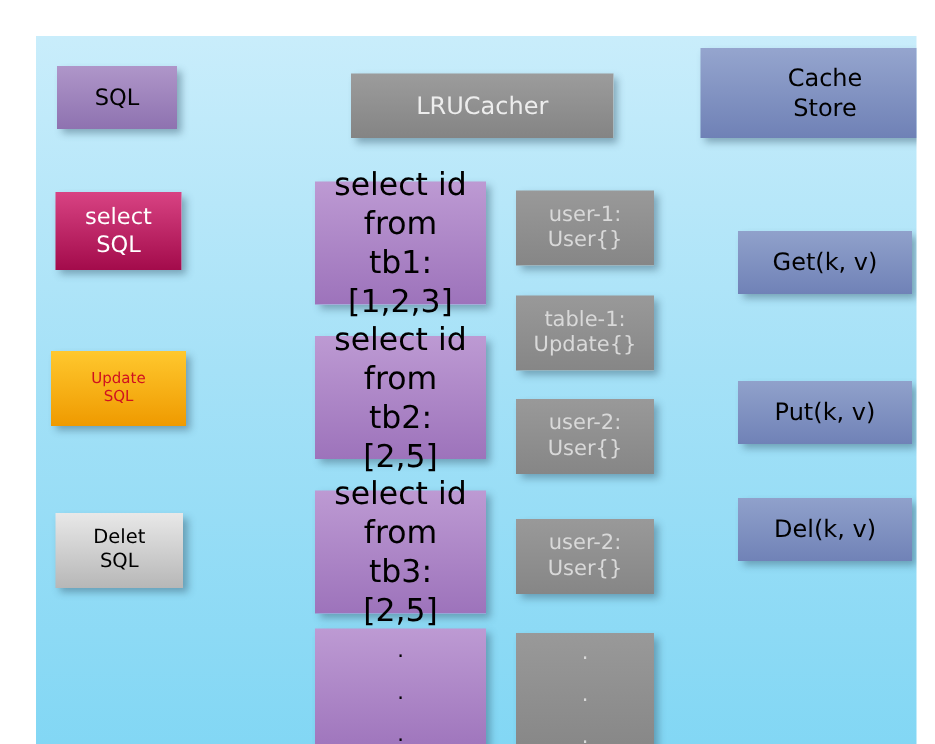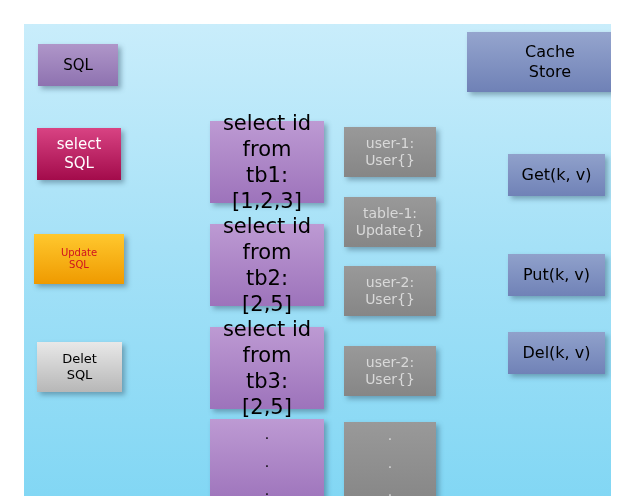--- a/index.html
+++ b/index.html
@@ -53,21 +53,21 @@
   
   .entry { left: 320px; width: 92px; height: 50px;
            background: linear-gradient(180deg, #999999, #868686); color: #d9d9d9; font-size: 14px; }
   .e1 { top: 103px; }
   .e2 { top: 173px; }
   .e3 { top: 242px; }
   .e4 { top: 322px; }
   .e5 { top: 398px; height: 82px; }
 
   
-  .op { left: 484px; width: 97px; height: 42px;
+  .op { left: 468px; width: 116px; height: 42px;
         background: linear-gradient(180deg, #90a1cb, #7082b7); font-size: 16px; }
   .op1 { top: 130px; }
   .op2 { top: 230px; }
   .op3 { top: 308px; }
 
   .dots { line-height: 2.0; font-size: 14px; }
 
   .bottom-strip {
     position: absolute;
     left: 0; bottom: 0;
@@ -75,20 +75,21 @@
     background: #2eb3e9;
     box-shadow: none;
   }
 </style>
 </head>
 <body>
 
 <div class="canvas">
 
   <div class="box sql-box">SQL</div>
+  <div class="box lru-box">LRUCacher</div>
   <div class="box cache-store-box">Cache
 Store</div>
 
   <div class="box select-sql-box">select
 SQL</div>
   <div class="box update-sql-box">Update
 SQL</div>
   <div class="box delete-sql-box">Delet
 SQL</div>
 

